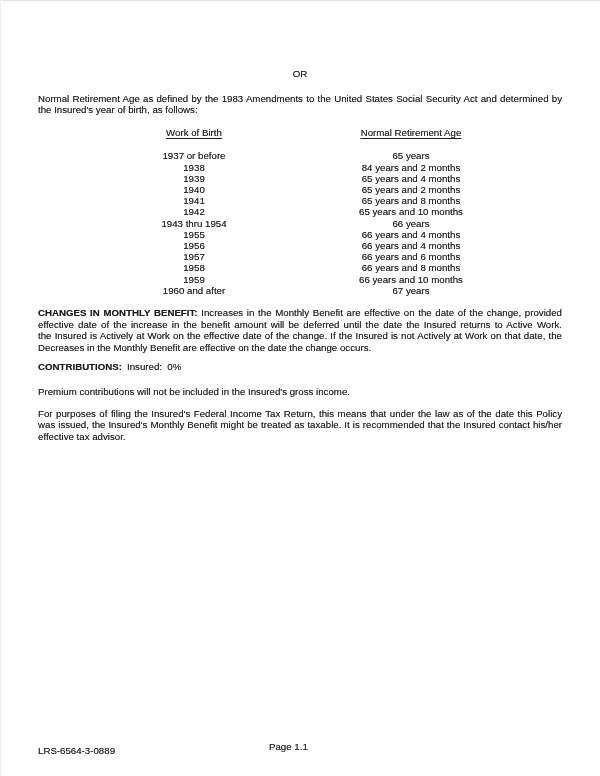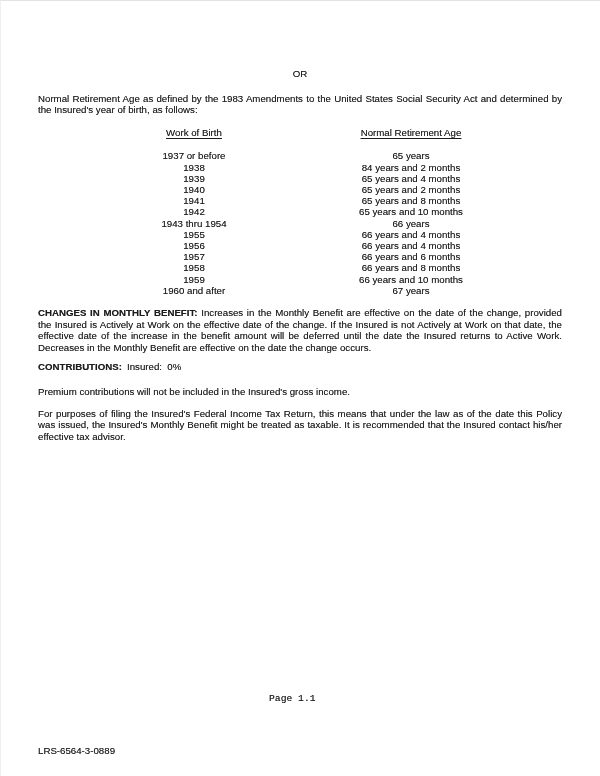--- a/index.html
+++ b/index.html
@@ -59,23 +59,22 @@
   .tax { margin-top: 10px; }
   .footer-form {
     position: absolute;
     left: 37px;
     top: 744px;
     line-height: 11.6px;
   }
   .footer-page {
     position: absolute;
     left: 268px;
-    top: 692px;
+    top: 740px;
     line-height: 11.6px;
-    font-family: Liberation Mono, monospace;
   }
 </style>
 </head>
 <body>
 
 <div class="content">
 
   <div class="or">OR</div>
 
   <div class="para intro lines">
@@ -162,22 +161,22 @@
       </div>
   </div>
 
   <div class="para changes">
     <div class="jline">
       <span class="bold">CHANGES IN MONTHLY BENEFIT:</span>
       <span>Increases in the Monthly Benefit are effective on the date of the change, provided</span>
     </div>
     <div class="lines">
 
-    <div>the Insured is Actively at Work on the effective date of the change.  If the Insured is not Actively at Work on that date, the</div>
-        <div>effective date of the increase in the benefit amount will be deferred until the date the Insured returns to Active Work.</div>
+    <div>effective date of the increase in the benefit amount will be deferred until the date the Insured returns to Active Work.</div>
+        <div>the Insured is Actively at Work on the effective date of the change.  If the Insured is not Actively at Work on that date, the</div>
         <div>Decreases in the Monthly Benefit are effective on the date the change occurs.</div>
       </div>
   </div>
 
   <div class="contrib">
     <span class="bold">CONTRIBUTIONS:</span><span class="val">Insured:  0%</span>
   </div>
 
   <div class="premium">Premium contributions will not be included in the Insured's gross income.</div>
 

